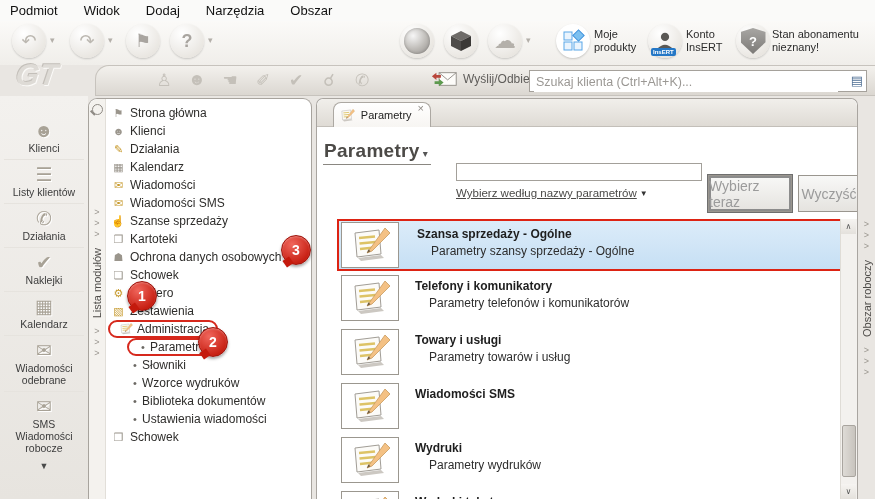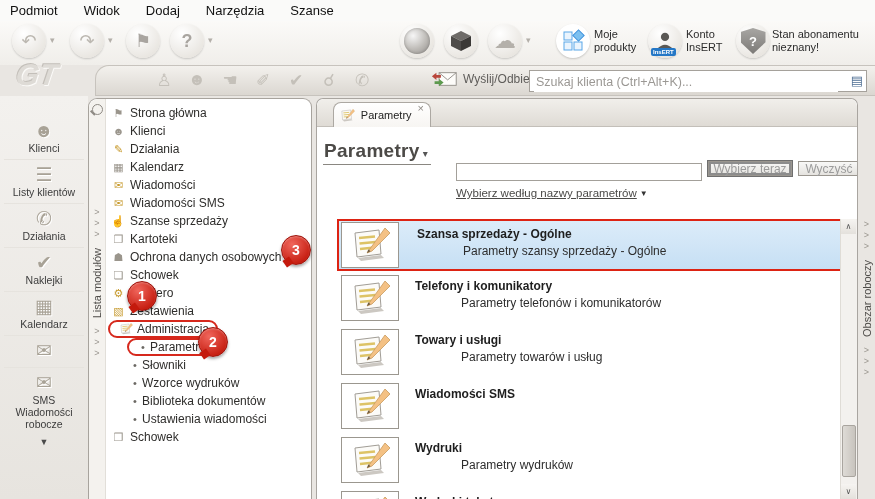--- a/index.html
+++ b/index.html
@@ -99,41 +99,41 @@
     background:linear-gradient(#ffffff,#f7f5f2);border:1px solid #aca8a2;border-bottom:none;
     border-radius:8px 8px 0 0;display:flex;align-items:center;gap:6px;padding:0 6px;}
   .tab-label{font-size:11px;color:#222;}
   .tab-close{margin-left:auto;align-self:flex-start;font-size:11px;line-height:10px;color:#8f8b86;}
   .pagetitle{position:absolute;left:6px;top:41px;display:flex;align-items:baseline;gap:3px;
     border-bottom:1px solid #8a8781;padding:0 3px 2px 1px;}
   .pagetitle b{font-size:19px;color:#4c4a47;letter-spacing:.3px;}
   .pagetitle .pt-caret{font-size:10px;color:#555;}
   .param-search{position:absolute;left:139px;top:64px;width:246px;height:18px;box-sizing:border-box;
     border:1px solid #a3a09a;font-family:"Liberation Sans",sans-serif;font-size:12px;padding:1px 4px;outline:none;}
-  .wbtn{position:absolute;top:62px;height:15px;box-sizing:border-box;font-family:"Liberation Sans",sans-serif;
-    font-size:12px;color:#9b9b9b;background:linear-gradient(#f8f8f7,#e5e3df);
+  .wbtn{position:absolute;top:76px;height:37px;box-sizing:border-box;font-family:"Liberation Sans",sans-serif;
+    font-size:14px;color:#9b9b9b;background:linear-gradient(#f8f8f7,#e5e3df);
     border:1px solid #9a968f;display:flex;align-items:center;justify-content:center;}
   .btn-select{left:391px;width:84px;box-shadow:0 0 0 2px #8c8c8c inset, 0 0 0 1px #6f6f6f;}
   .btn-clear{left:481px;width:62px;}
   .btn-clear::first-letter{text-decoration:underline;}
   .filterlink{position:absolute;left:139px;top:88px;font-size:11.5px;color:#4b4a48;
     display:flex;align-items:center;gap:3px;}
   .filterlink u{text-decoration:underline;}
   .fl-caret{font-size:8px;color:#333;}
 
   
   .paramlist{position:absolute;left:20px;top:120px;width:520px;bottom:0;}
   .prow{position:relative;height:52px;margin-bottom:2px;box-sizing:border-box;background:#fff;}
   .prow.selected{background:linear-gradient(#dcecf9,#c6dff4);border:2px solid #dd2313;}
   .ibox{position:absolute;left:4px;top:2px;width:58px;height:46px;box-sizing:border-box;
     background:#fff;border:1px solid #9b978f;display:flex;align-items:center;justify-content:center;}
   .prow.selected .ibox{left:2px;top:1px;}
   .ibox svg{width:42px;height:36px;}
   .p-title{position:absolute;left:78px;top:6px;font-size:12px;font-weight:bold;color:#1e1e1e;}
-  .p-sub{position:absolute;left:92px;top:23px;font-size:12px;color:#2d2d2d;margin-left:32px;}
+  .p-sub{position:absolute;left:92px;top:23px;font-size:12px;color:#2d2d2d;}
 
   
   .vscroll{position:absolute;right:0;top:120px;bottom:0;width:16px;background:#f3f1ee;border-left:1px solid #dfdcd6;}
   .vs-btn{position:absolute;left:0;width:15px;height:15px;text-align:center;font-size:8px;color:#555;
     line-height:15px;background:linear-gradient(#f6f4f1,#e4e1dc);}
   .vs-up{top:0;} .vs-down{bottom:0;}
   .vs-thumb{position:absolute;left:1px;right:1px;top:206px;height:50px;border:1px solid #a9a59f;
     border-radius:2px;background:linear-gradient(90deg,#dedbd6,#c8c4be);}
 
   
@@ -180,21 +180,21 @@
   </defs>
 </svg>
 
 <div id="root">
 
   <div class="menubar">
     <span>Podmiot</span>
     <span>Widok</span>
     <span>Dodaj</span>
     <span>Narzędzia</span>
-    <span>Szanse</span>
+    <span>Obszar</span>
   </div>
 
   <div class="toolbar1">
     <div class="tb-circle" style="left:12px;">
       <span>↶</span>
     </div>
     <span class="tb-caret" style="left:50px;">▾</span>
     <div class="tb-circle" style="left:70px;">
       <span>↷</span>
     </div>
@@ -284,20 +284,21 @@
     <div class="mod-item">
       <span class="mod-icon">✔</span>
       <span class="mod-label">Naklejki</span>
     </div>
     <div class="mod-item">
       <span class="mod-icon">▦</span>
       <span class="mod-label">Kalendarz</span>
     </div>
     <div class="mod-item">
       <span class="mod-icon">✉</span>
+      <span class="mod-label">Wiadomości odebrane</span>
     </div>
     <div class="mod-item">
       <span class="mod-icon">✉</span>
       <span class="mod-label">SMS Wiadomości robocze</span>
     </div>
     <span class="mod-more">▼</span>
   </div>
 
   <div class="treepanel">
     <div class="treestrip">

